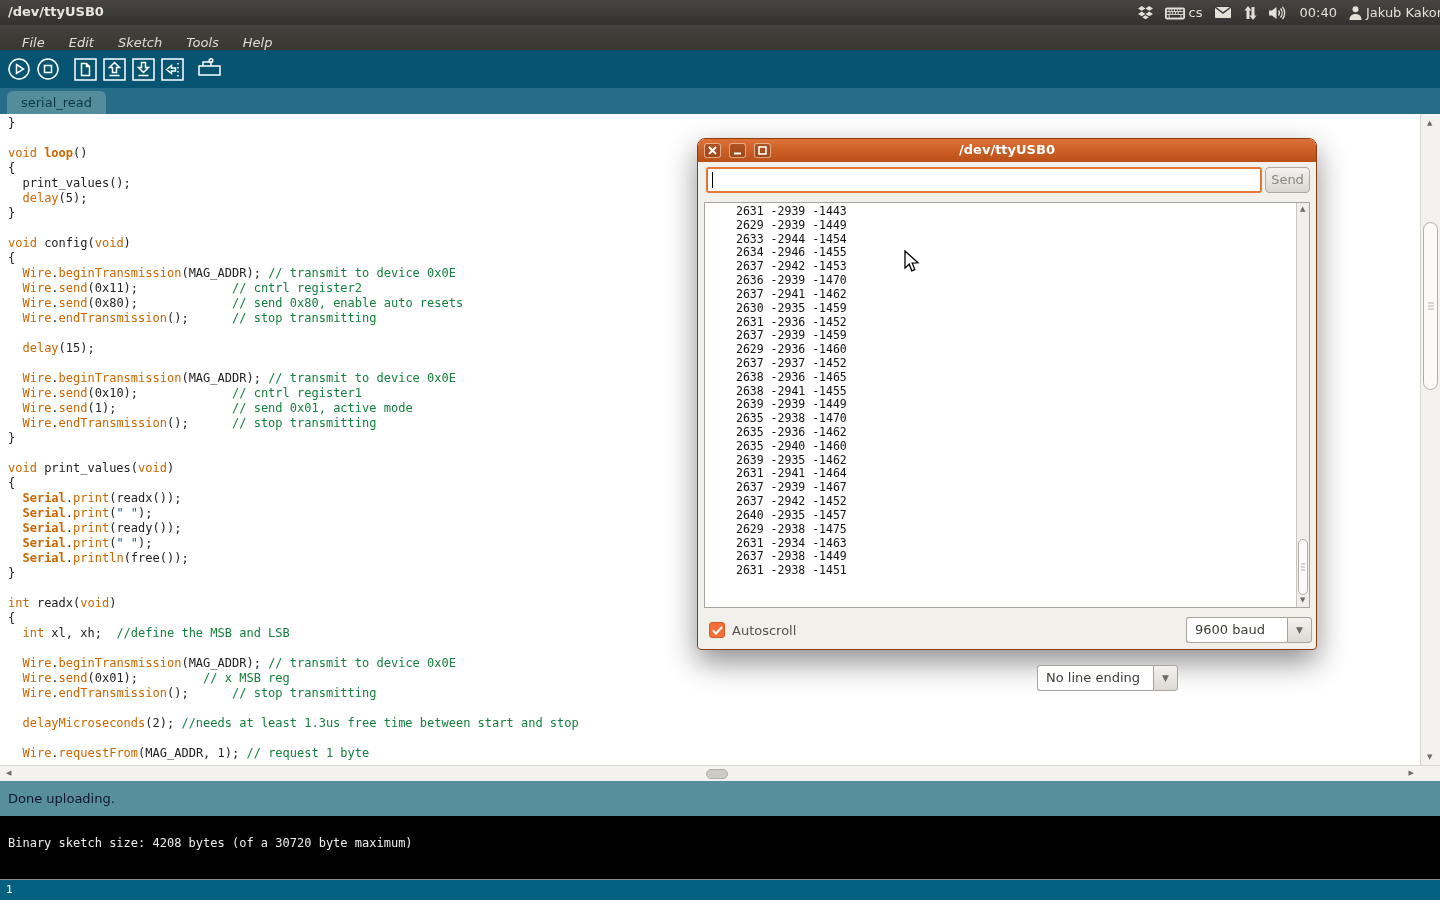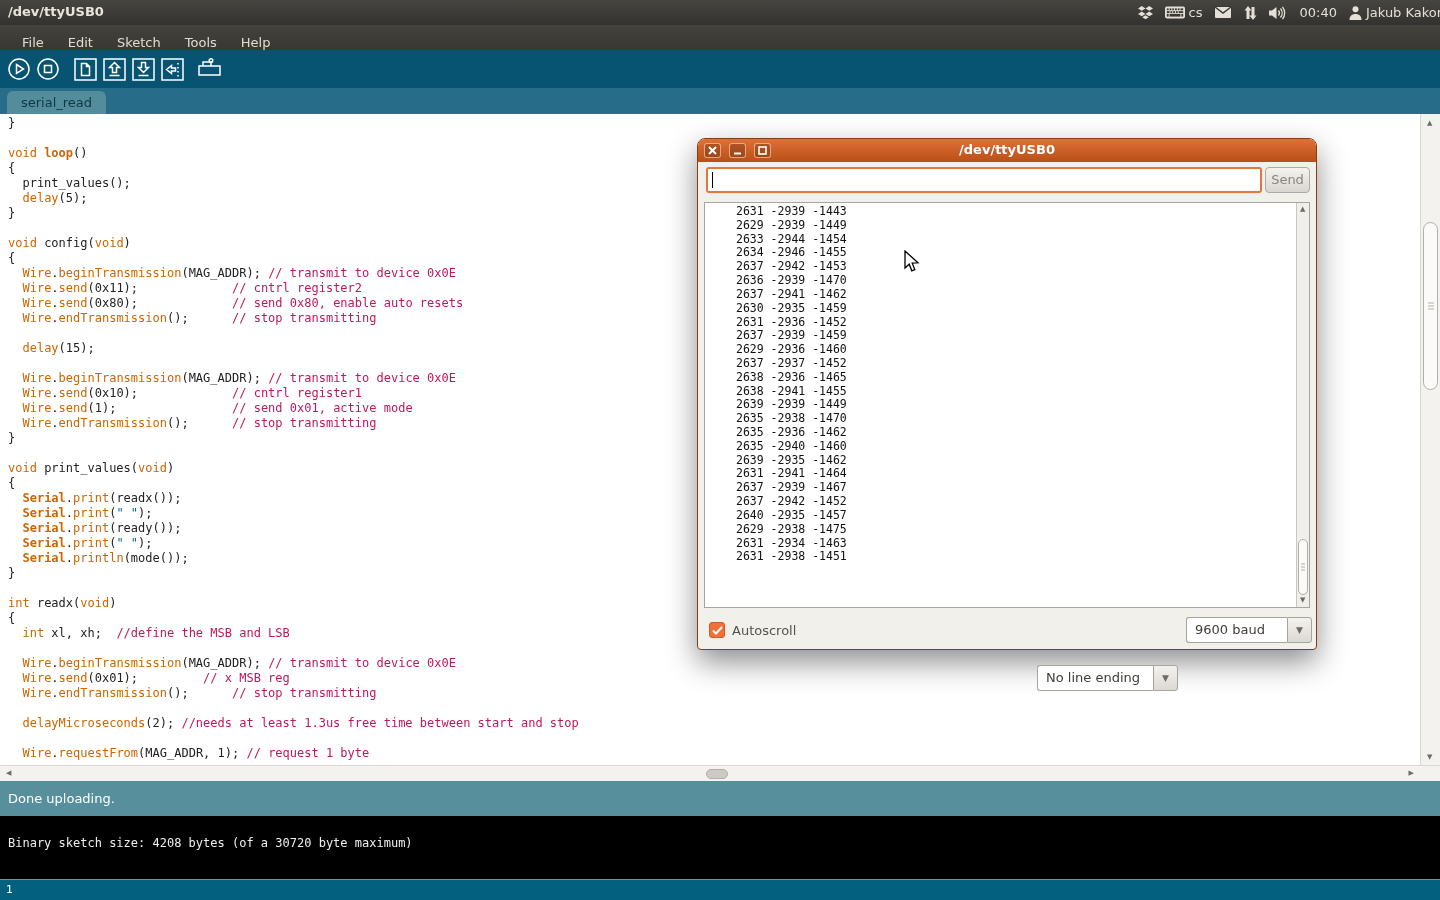--- a/index.html
+++ b/index.html
@@ -4,59 +4,59 @@
 <style>
   html,body{margin:0;padding:0;background:#555;}
   #screen{position:relative;width:1440px;height:900px;overflow:hidden;background:#fff;
           font-family:"DejaVu Sans",sans-serif;-webkit-font-smoothing:antialiased;}
   .abs{position:absolute;padding-left:46px;}
 
   
   .titlebar{left:0;top:0;width:1440px;height:25px;background:linear-gradient(#474540,#343230);color:#e9e5dc;}
   .titlebar .wm-title{position:absolute;left:8px;top:4px;font-weight:bold;font-size:13px;}
   .indicators{position:absolute;right:6px;top:0;height:25px;display:flex;align-items:center;gap:12px;color:#e4e0d7;font-size:13px;}
-  .ind{display:flex;align-items:center;gap:4px;}
+  .ind{display:flex;align-items:flex-end;gap:4px;}
   .ind svg{display:block;}
 
   
   .menubar{left:0;top:25px;width:1440px;height:25px;background:linear-gradient(#44423d,#393732);display:flex;align-items:center;padding-left:10px;box-sizing:border-box;}
-  .menu-item{color:#e0dcd3;font-size:13px;padding:0 12px;height:16px;line-height:25px;}
+  .menu-item{color:#e0dcd3;font-size:13px;padding:0 12px;height:16px;line-height:25px;font-style:italic;}
 
   
   .toolbar{left:0;top:50px;width:1440px;height:38px;background:#065471;display:flex;align-items:center;padding-left:6px;box-sizing:border-box;}
   .tb-btn{width:26px;height:26px;margin-right:3px;display:flex;align-items:center;justify-content:center;}
   .tb-gap{width:8px;}
 
   
   .tabstrip{left:0;top:88px;width:1440px;height:26px;background:#276d89;}
   .tab{position:absolute;left:7px;top:3px;width:99px;height:30px;background:#538d9c;border-radius:6px 6px 0 0;
        color:#0d3945;font-size:13px;text-align:center;line-height:24px;}
   .tabmenu{position:absolute;right:14px;top:3px;width:24px;height:20px;display:flex;align-items:center;justify-content:center;}
 
   
   .editor{left:0;top:114px;width:1420px;height:651px;background:#fff;padding:2px 0 0 8px;box-sizing:border-box;
           font-family:"DejaVu Sans Mono",monospace;font-size:12px;overflow:hidden;}
   .cl{height:15px;line-height:15px;white-space:pre;}
   .t-k{color:#cc6600;}
   .t-b{color:#cc6600;font-weight:bold;}
-  .t-c{color:#be185d;}
+  .t-c{color:#15803d;}
   .t-s{color:#006699;}
   .t-p{color:#222;}
 
   
   .vscroll{left:1420px;top:114px;width:20px;height:651px;background:#f3f2ef;border-left:1px solid #dad7d2;box-sizing:border-box;}
   .hscroll{left:0;top:765px;width:1440px;height:16px;background:#f3f2ef;border-top:1px solid #dad7d2;box-sizing:border-box;}
   .sb-arrow{position:absolute;color:#6e6a64;font-size:7px;line-height:7px;}
   .thumb{position:absolute;background:#fbfaf8;border:1px solid #b2afa9;border-radius:8px;box-sizing:border-box;}
   .grip{position:absolute;left:50%;top:50%;transform:translate(-50%,-50%);display:flex;flex-direction:column;gap:2px;}
   .grip i{display:block;width:6px;height:1px;background:#b2afa9;}
   .hthumb{position:absolute;left:706px;top:3px;width:22px;height:10px;background:#cdcac4;border:1px solid #b2afa9;border-radius:5px;box-sizing:border-box;}
 
   
-  .statusbar{left:0;top:781px;width:1440px;height:35px;background:#578f9c;color:#ffffff;font-size:13px;line-height:35px;padding-left:8px;box-sizing:border-box;}
+  .statusbar{left:0;top:781px;width:1440px;height:35px;background:#578f9c;color:#0f172a;font-size:13px;line-height:35px;padding-left:8px;box-sizing:border-box;}
   .console{left:0;top:816px;width:1440px;height:63px;background:#000;color:#eee;font-family:"DejaVu Sans Mono",monospace;font-size:12px;padding:20px 8px;box-sizing:border-box;}
   .bottombar{left:0;top:879px;width:1440px;height:21px;background:#04607f;border-top:1px solid #8b8b8b;color:#fff;font-size:11px;line-height:20px;padding-left:6px;box-sizing:border-box;}
 
   
   .sw{left:697px;top:138px;width:620px;height:512px;background:#f2f0eb;border:1px solid #8a3c10;border-radius:8px 8px 4px 4px;
       box-shadow:0 12px 30px rgba(0,0,0,0.45);box-sizing:border-box;}
   .sw-titlebar{position:absolute;left:0;top:0;right:0;height:23px;background:linear-gradient(#de7138,#b94f17);border-radius:7px 7px 0 0;}
   .sw-title{position:absolute;left:0;right:0;top:3px;text-align:center;color:#fff;font-weight:bold;font-size:13px;}
   .winbtn{position:absolute;top:4px;width:17px;height:15px;background:rgba(60,20,0,0.25);border:1px solid rgba(255,220,190,0.65);border-radius:3px;box-sizing:border-box;display:flex;align-items:center;justify-content:center;}
   .sw-input{position:absolute;left:8px;top:28px;width:552px;height:22px;background:#fff;border:2px solid #e7763d;border-radius:3px;box-sizing:content-box;}
@@ -242,21 +242,21 @@
         <div class="cl"><span class="t-p">  </span><span class="t-k">Wire</span><span class="t-p">.</span><span class="t-k">send</span><span class="t-p">(1);                </span><span class="t-c">// send 0x01, active mode</span></div>
         <div class="cl"><span class="t-p">  </span><span class="t-k">Wire</span><span class="t-p">.</span><span class="t-k">endTransmission</span><span class="t-p">();      </span><span class="t-c">// stop transmitting</span></div>
         <div class="cl"><span class="t-p">}</span></div>
         <div class="cl"></div>
         <div class="cl"><span class="t-k">void </span><span class="t-p">print_values(</span><span class="t-k">void</span><span class="t-p">)</span></div>
         <div class="cl"><span class="t-p">{</span></div>
         <div class="cl"><span class="t-p">  </span><span class="t-b">Serial</span><span class="t-p">.</span><span class="t-k">print</span><span class="t-p">(readx());</span></div>
         <div class="cl"><span class="t-p">  </span><span class="t-b">Serial</span><span class="t-p">.</span><span class="t-k">print</span><span class="t-p">(</span><span class="t-s">" "</span><span class="t-p">);</span></div>
         <div class="cl"><span class="t-p">  </span><span class="t-b">Serial</span><span class="t-p">.</span><span class="t-k">print</span><span class="t-p">(ready());</span></div>
         <div class="cl"><span class="t-p">  </span><span class="t-b">Serial</span><span class="t-p">.</span><span class="t-k">print</span><span class="t-p">(</span><span class="t-s">" "</span><span class="t-p">);</span></div>
-        <div class="cl"><span class="t-p">  </span><span class="t-b">Serial</span><span class="t-p">.</span><span class="t-k">println</span><span class="t-p">(mode());</span></div>
+        <div class="cl"><span class="t-p">  </span><span class="t-b">Serial</span><span class="t-p">.</span><span class="t-k">println</span><span class="t-p">(free());</span></div>
         <div class="cl"><span class="t-p">}</span></div>
         <div class="cl"></div>
         <div class="cl"><span class="t-k">int </span><span class="t-p">readx(</span><span class="t-k">void</span><span class="t-p">)</span></div>
         <div class="cl"><span class="t-p">{</span></div>
         <div class="cl"><span class="t-p">  </span><span class="t-k">int</span><span class="t-p"> xl, xh;  </span><span class="t-c">//define the MSB and LSB</span></div>
         <div class="cl"></div>
         <div class="cl"><span class="t-p">  </span><span class="t-k">Wire</span><span class="t-p">.</span><span class="t-k">beginTransmission</span><span class="t-p">(MAG_ADDR); </span><span class="t-c">// transmit to device 0x0E</span></div>
         <div class="cl"><span class="t-p">  </span><span class="t-k">Wire</span><span class="t-p">.</span><span class="t-k">send</span><span class="t-p">(0x01);         </span><span class="t-c">// x MSB reg</span></div>
         <div class="cl"><span class="t-p">  </span><span class="t-k">Wire</span><span class="t-p">.</span><span class="t-k">endTransmission</span><span class="t-p">();      </span><span class="t-c">// stop transmitting</span></div>
         <div class="cl"></div>
@@ -339,20 +339,21 @@
           <div class="sl">2635 -2938 -1470</div>
           <div class="sl">2635 -2936 -1462</div>
           <div class="sl">2635 -2940 -1460</div>
           <div class="sl">2639 -2935 -1462</div>
           <div class="sl">2631 -2941 -1464</div>
           <div class="sl">2637 -2939 -1467</div>
           <div class="sl">2637 -2942 -1452</div>
           <div class="sl">2640 -2935 -1457</div>
           <div class="sl">2629 -2938 -1475</div>
           <div class="sl">2631 -2934 -1463</div>
+          <div class="sl">2637 -2938 -1449</div>
           <div class="sl">2631 -2938 -1451</div>
         </div>
       <div class="sw-vscroll">
         <span class="sb-arrow" style="top:3px;left:3px;">▲</span>
         <div class="thumb" style="left:1px;top:336px;width:10px;height:56px;border-radius:5px;">
           <span class="grip">
               <i style="width:4px;"></i>
               <i style="width:4px;"></i>
               <i style="width:4px;"></i>
             </span>

